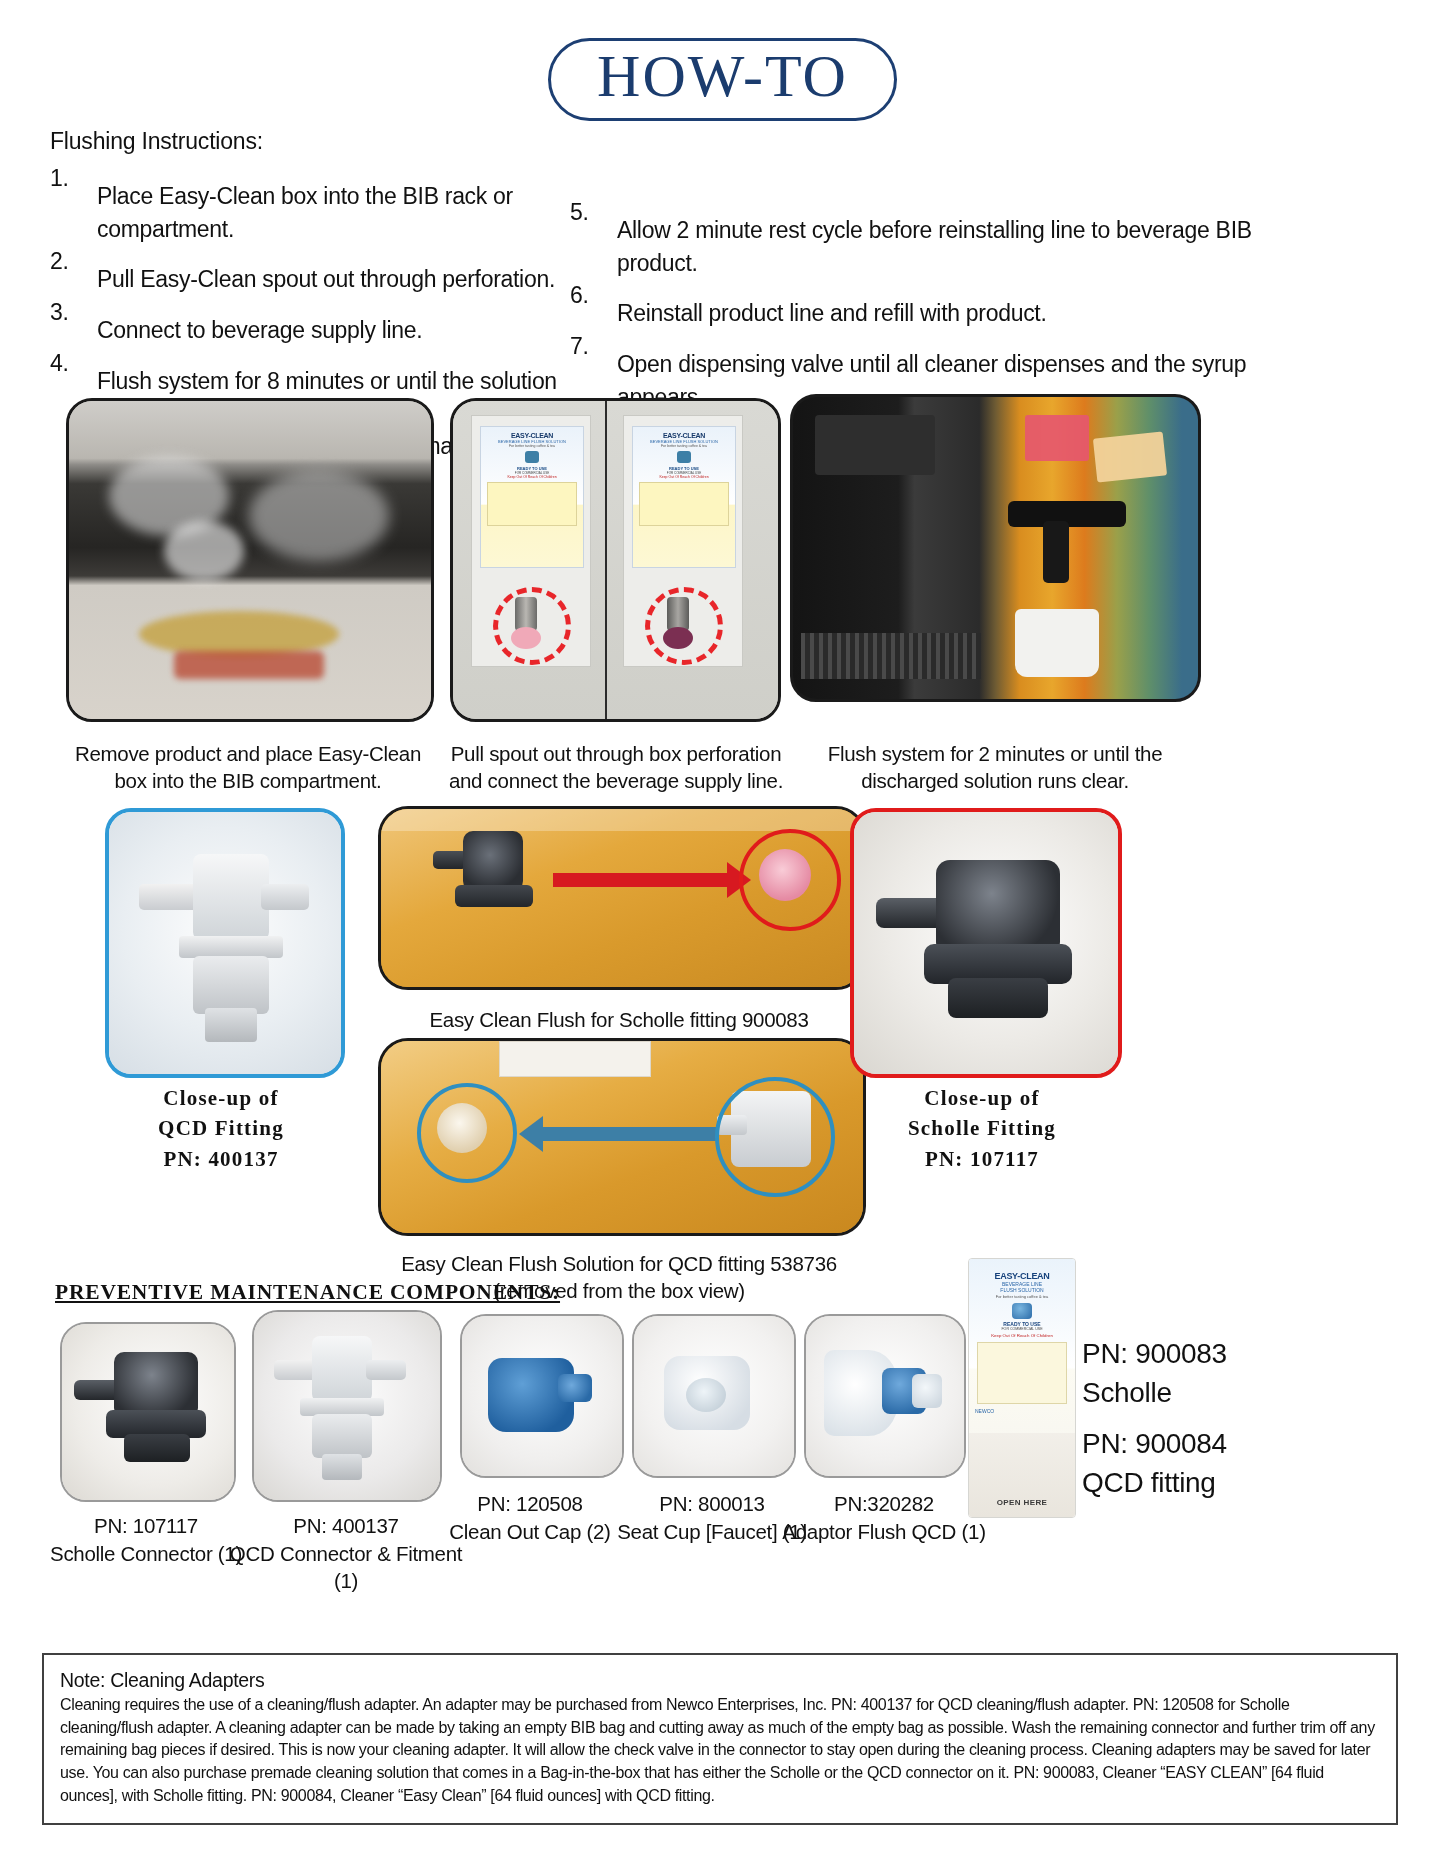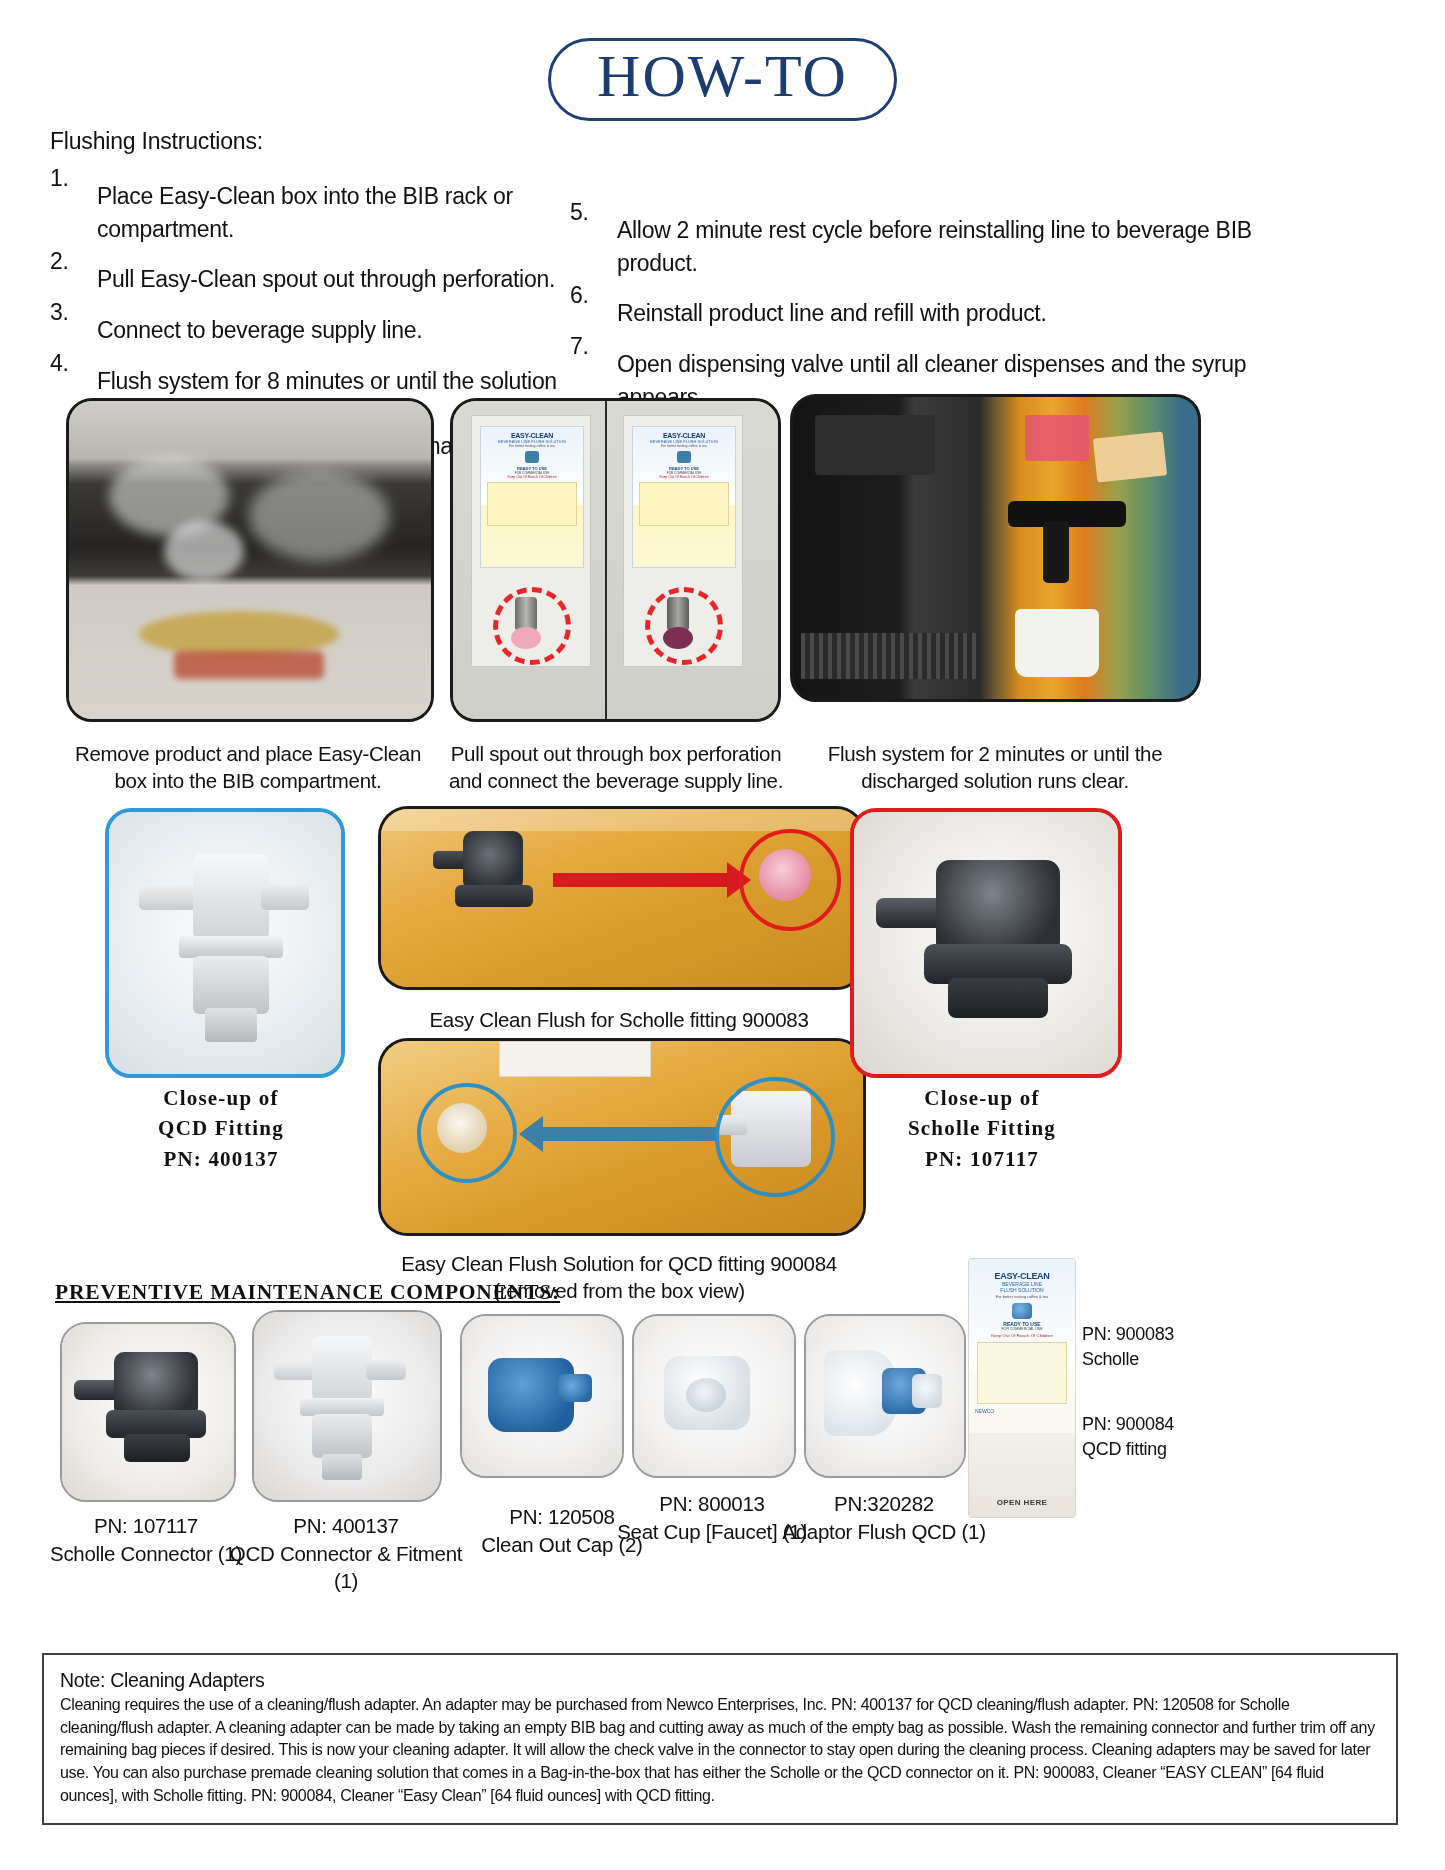--- a/index.html
+++ b/index.html
@@ -65,21 +65,21 @@
     font-family:"Liberation Serif","DejaVu Serif",serif;
     font-weight:bold;font-size:21.5px;letter-spacing:0.8px;
     text-decoration:underline;
   }
 
   .pm-label{
     position:absolute;text-align:center;font-size:20.5px;line-height:1.35;
     letter-spacing:-0.3px;
   }
   .side-label{
-    position:absolute;font-size:18px;line-height:1.4;letter-spacing:-0.3px;
+    position:absolute;font-size:28px;line-height:1.4;letter-spacing:-0.3px;margin-top:12px;
   }
 
   
   .notebox{
     position:absolute;left:42px;top:1653px;width:1356px;height:172px;
     border:2px solid #404040;background:#fff;padding:12px 16px 10px 16px;
     box-sizing:border-box;
   }
   .note-title{font-size:19.5px;line-height:1.35;letter-spacing:-0.3px;margin-bottom:1px;}
   .note-body{font-size:16px;line-height:1.41;letter-spacing:-0.35px;text-align:left;}
@@ -267,21 +267,21 @@
       <div class="blue-ring" style="left:36px;top:42px;width:92px;height:92px;"></div>
 
       <div class="arrow-blue" style="left:160px;top:86px;width:176px;"></div>
 
       <div style="position:absolute;left:350px;top:50px;width:80px;height:76px;background:linear-gradient(180deg,#f3f4f5,#c8ccd0);border-radius:8px;"></div>
       <div style="position:absolute;left:336px;top:74px;width:30px;height:20px;background:linear-gradient(180deg,#eceef0,#c4c8cc);border-radius:4px;"></div>
       <div class="blue-ring" style="left:334px;top:36px;width:112px;height:112px;"></div>
     </div>
   </div>
   <div class="cap" style="left:378px;top:1250px;width:482px;">
-    <div>Easy Clean Flush Solution for QCD fitting 900084</div>
+    <div>Easy Clean Flush Solution for QCD fitting 538736</div>
     <div>(removed from the box view)</div>
   </div>
 
   <div class="photo rounded-red" style="left:850px;top:808px;width:264px;height:262px;background:#f2f2f0;">
     <div class="ph-inner" style="background:radial-gradient(circle at 55% 45%, #ffffff 0%, #eceae6 55%, #d9d6d0 100%);">
       <div style="position:absolute;left:22px;top:86px;width:70px;height:30px;background:linear-gradient(180deg,#5a5f66,#24272b);border-radius:8px;"></div>
       <div style="position:absolute;left:82px;top:48px;width:124px;height:96px;background:radial-gradient(circle at 45% 35%,#7d838c,#2c2f34 72%);border-radius:14px;"></div>
       <div style="position:absolute;left:70px;top:132px;width:148px;height:40px;background:linear-gradient(180deg,#4b5057,#22252a);border-radius:10px;"></div>
       <div style="position:absolute;left:94px;top:166px;width:100px;height:40px;background:linear-gradient(180deg,#3a3e44,#1d2023);border-radius:8px;"></div>
     </div>
@@ -321,21 +321,21 @@
     <div>PN: 400137</div>
     <div>QCD Connector &amp; Fitment (1)</div>
   </div>
 
   <div class="photo rounded-thin" style="left:460px;top:1314px;width:160px;height:160px;background:#f6f6f5;">
     <div class="ph-inner" style="background:radial-gradient(circle at 50% 45%, #ffffff 0%, #f0efee 60%, #e2e0dd 100%);">
       <div style="position:absolute;left:26px;top:42px;width:86px;height:74px;background:radial-gradient(circle at 40% 35%,#5f9fd6,#1f5f9e 75%);border-radius:14px 14px 18px 18px;"></div>
       <div style="position:absolute;left:96px;top:58px;width:34px;height:28px;background:radial-gradient(circle at 40% 40%,#6fa9dc,#2a6aa7 75%);border-radius:6px;"></div>
     </div>
   </div>
-  <div class="pm-label" style="left:472px;top:1490px;width:180px;margin-top:13px;">
+  <div class="pm-label" style="left:440px;top:1490px;width:180px;">
     <div>PN: 120508</div>
     <div>Clean Out Cap (2)</div>
   </div>
 
   <div class="photo rounded-thin" style="left:632px;top:1314px;width:160px;height:160px;background:#f6f6f5;">
     <div class="ph-inner" style="background:radial-gradient(circle at 50% 45%, #ffffff 0%, #f2f1f0 60%, #e4e2df 100%);">
       <div style="position:absolute;left:30px;top:40px;width:86px;height:74px;background:radial-gradient(circle at 42% 35%,#ffffff,#d6dde4 78%);border-radius:16px;"></div>
       <div style="position:absolute;left:52px;top:62px;width:40px;height:34px;background:radial-gradient(circle at 45% 40%,#eef4f8,#c3cfd8 80%);border-radius:50%;"></div>
     </div>
   </div>

